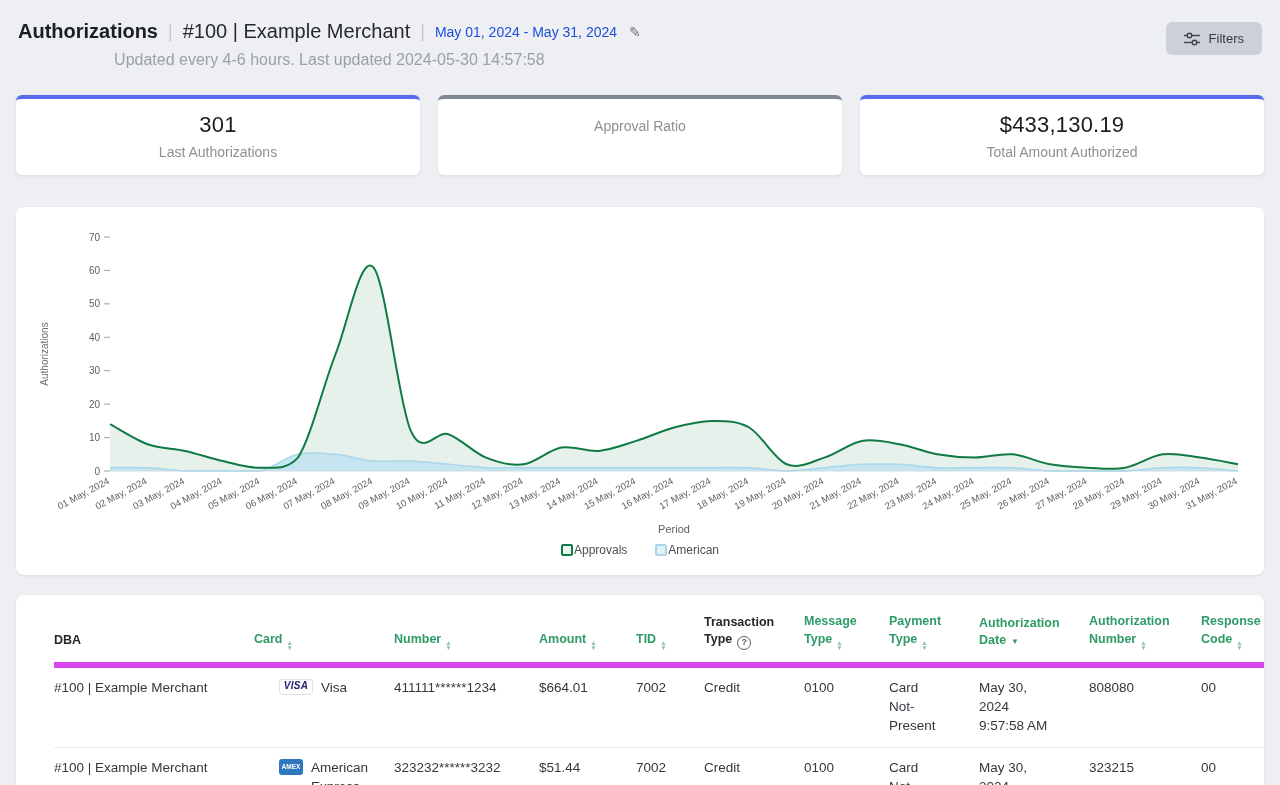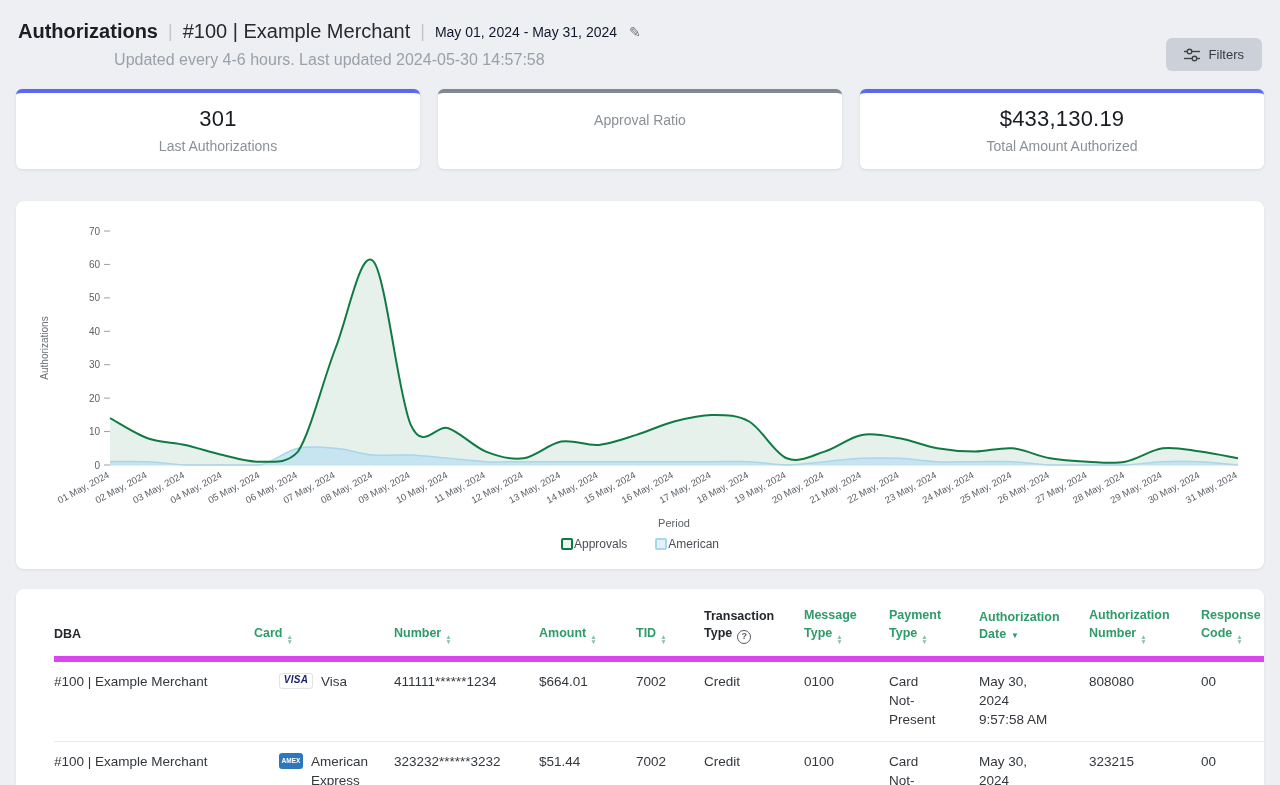--- a/index.html
+++ b/index.html
@@ -12,32 +12,32 @@
 
   
   .topbar {
     display: flex; justify-content: space-between; align-items: flex-start;
     padding: 20px 18px 0 18px;
   }
   .title-row { display: flex; align-items: center; gap: 10px; }
   .page-title { font-size: 20px; font-weight: 600; color: #1b1e22; }
   .merchant { font-size: 20px; font-weight: 400; color: #26292e; }
   .sep { color: #c3c7cd; font-size: 18px; font-weight: 300; }
-  .daterange { font-size: 14px; color: #0f172a; }
+  .daterange { font-size: 14px; color: #1d4ed8; }
   .pencil { font-size: 14px; color: #6a6f76; cursor: pointer; margin-left: 2px; }
   .subnote { margin-top: 8px; font-size: 16px; color: #9ba1a9; text-align: center; }
   .filters-btn {
     display: flex; align-items: center; gap: 9px;
     background: #ccd1d9; border: none; border-radius: 6px;
     padding: 9px 18px; font-size: 13px; color: #363b42;
-    font-family: "Liberation Sans", sans-serif; cursor: pointer; margin-top: 18px;
+    font-family: "Liberation Sans", sans-serif; cursor: pointer; margin-top: 2px;
   }
 
   
-  .stats { display: flex; gap: 18px; padding: 12px 16px; margin-top: 6px; }
+  .stats { display: flex; gap: 18px; padding: 12px 16px; margin-top: 14px; }
   .stat-card {
     flex: 1; background: #fff; border-radius: 6px;
     border-top: 4px solid #888; box-shadow: 0 1px 3px rgba(20,30,40,0.10);
     text-align: center; padding: 13px 10px 15px;
   }
   .stat-value { font-size: 22px; font-weight: 500; color: #191c20; letter-spacing: .2px; }
   .stat-label { margin-top: 6px; font-size: 14px; color: #8b9097; }
 
   
   .chart-card {

